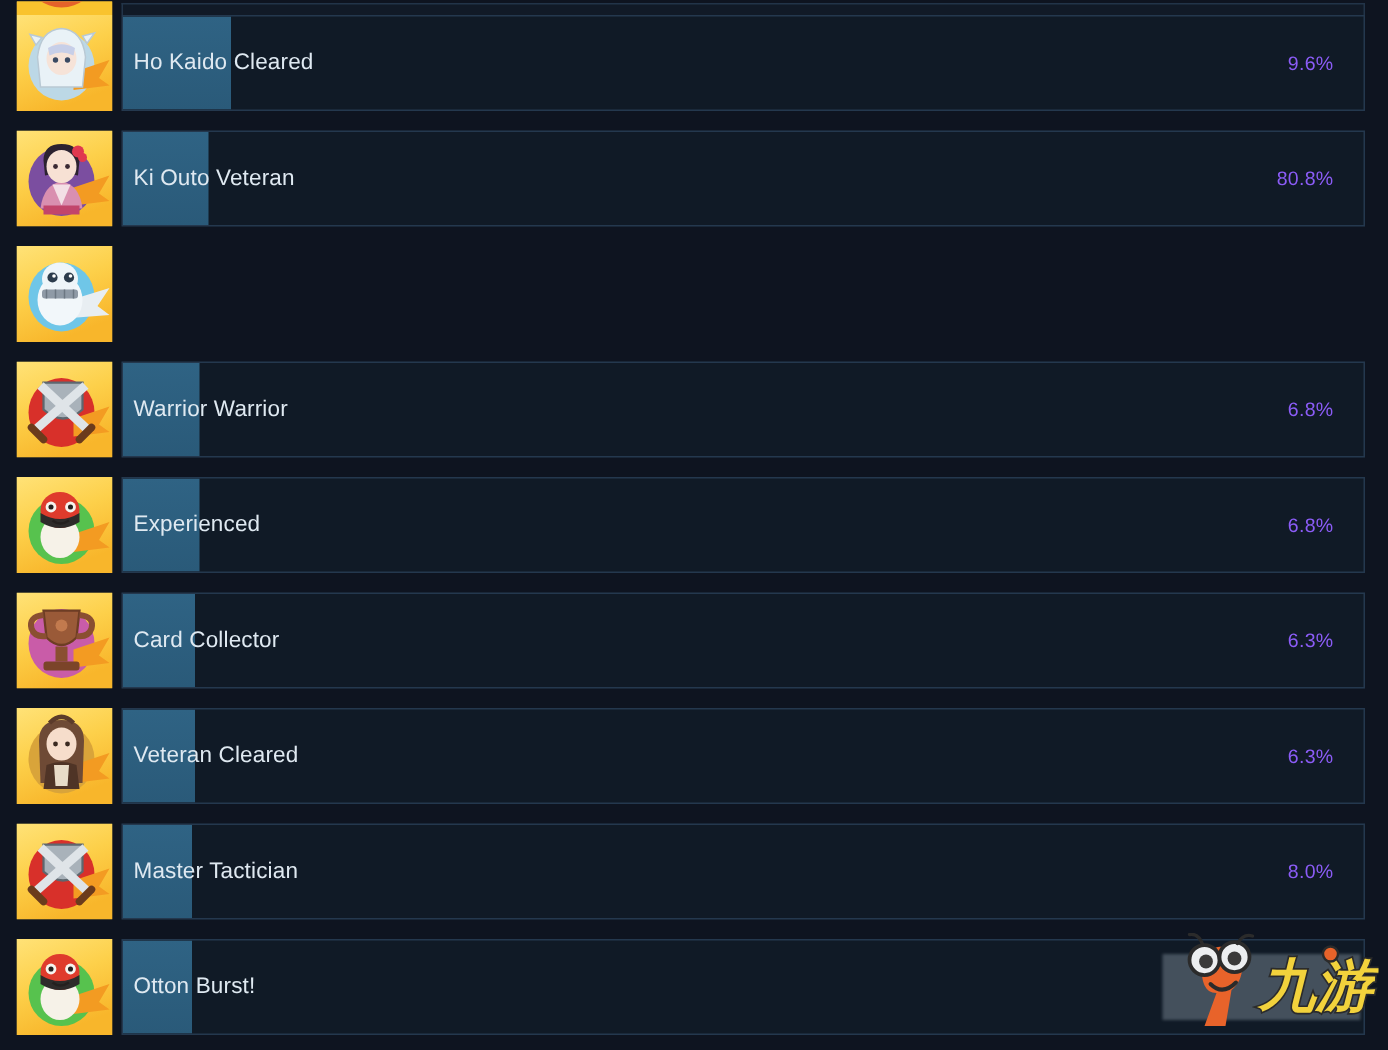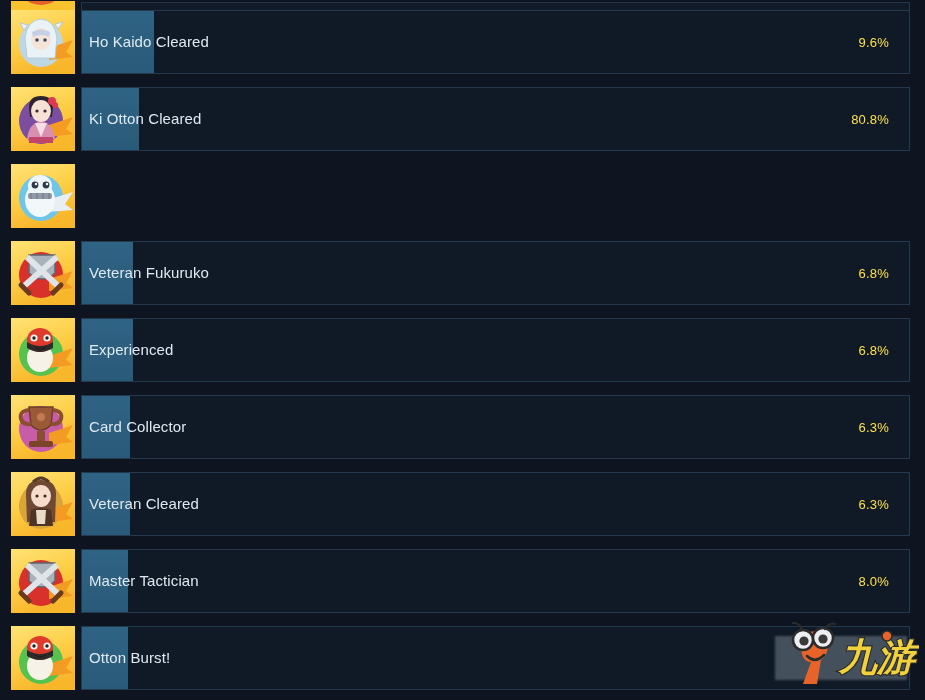--- a/index.html
+++ b/index.html
@@ -119,21 +119,21 @@
     white-space: nowrap;
   }
 
   .ach-pct {
     position: absolute;
     z-index: 2;
     right: 20px;
     top: 50%;
     transform: translateY(-50%);
     font-size: 13px;
-    color: #fde047;
+    color: #8b5cf6;
     letter-spacing: 0.2px;
   }
 
   
   #watermark {
     position: absolute;
     right: 6px;
     bottom: 10px;
     width: 152px;
     height: 68px;
@@ -226,21 +226,21 @@
     <ellipse cx="30" cy="24" rx="10" ry="11" fill="#f7e1d4"></ellipse>
     <circle cx="26" cy="24" r="1.6" fill="#3a2a33"></circle>
     <circle cx="34" cy="24" r="1.6" fill="#3a2a33"></circle>
     <circle cx="41" cy="14" r="4" fill="#e0384f"></circle>
     <circle cx="44" cy="18" r="3" fill="#e0384f"></circle>
             </svg>
           </span>
         </div>
         <div class="ach-rowbox">
           <div class="ach-progress-fill" style="width: 57px;"></div>
-          <span class="ach-name">Ki Otton Cleared</span>
+          <span class="ach-name">Ki Outo Veteran</span>
           <span class="ach-pct">80.8%</span>
         </div>
       </div>
       <div class="ach-row">
         <div class="ach-icon-wrap">
           <span class="icon-art">
             <svg width="64" height="64" viewBox="0 0 64 64" aria-hidden="true">
 <defs>
   <linearGradient id="g1" x1="0" y1="0" x2="0.4" y2="1">
     <stop offset="0%" stop-color="#ffe277"></stop>
@@ -282,21 +282,21 @@
       <path d="M12 46 L46 16" stroke="#dfe4e8" stroke-width="6"></path>
       <path d="M48 46 L16 16" stroke="#dfe4e8" stroke-width="6"></path>
     </g>
     <path d="M10 44 L18 52" stroke="#6b3b1c" stroke-width="5" stroke-linecap="round"></path>
     <path d="M50 44 L42 52" stroke="#6b3b1c" stroke-width="5" stroke-linecap="round"></path>
             </svg>
           </span>
         </div>
         <div class="ach-rowbox">
           <div class="ach-progress-fill" style="width: 51px;"></div>
-          <span class="ach-name">Veteran Fukuruko</span>
+          <span class="ach-name">Warrior Warrior</span>
           <span class="ach-pct">6.8%</span>
         </div>
       </div>
       <div class="ach-row">
         <div class="ach-icon-wrap">
           <span class="icon-art">
             <svg width="64" height="64" viewBox="0 0 64 64" aria-hidden="true">
 <defs>
   <linearGradient id="g1" x1="0" y1="0" x2="0.4" y2="1">
     <stop offset="0%" stop-color="#ffe277"></stop>

